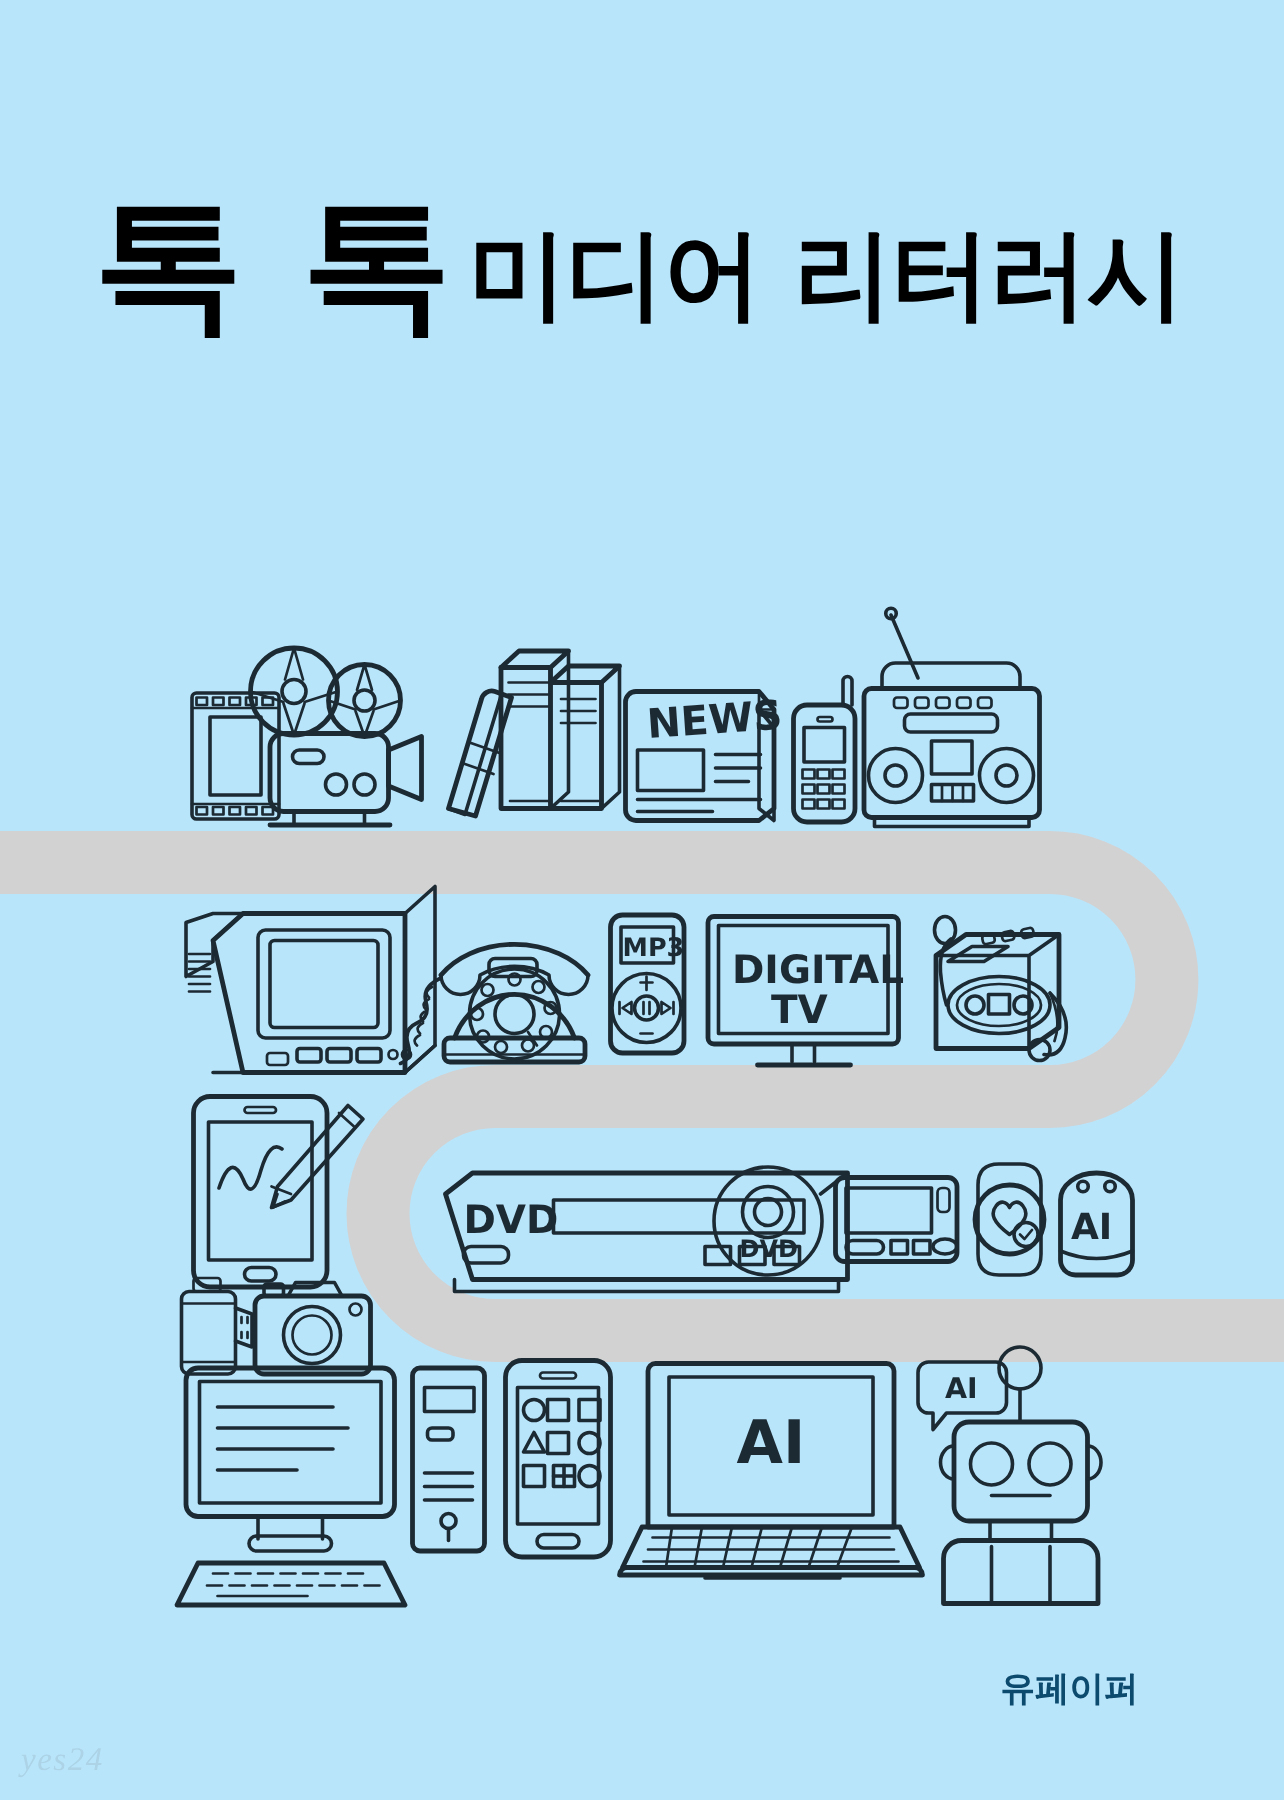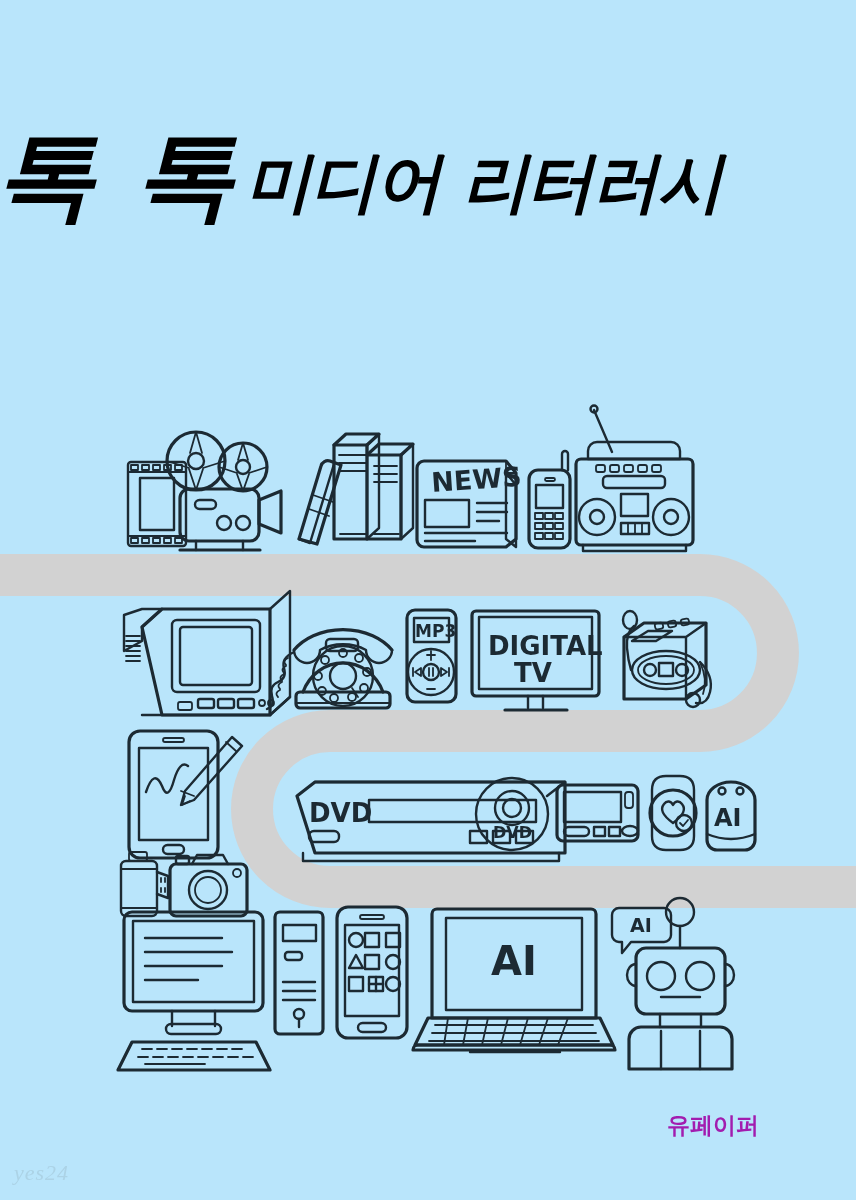--- a/index.html
+++ b/index.html
@@ -15,23 +15,22 @@
     overflow: hidden;
     font-family: "Liberation Sans", sans-serif;
   }
 
   
   #title-block {
     position: absolute;
     left: 0;
     top: 128px;
     width: 856px;
-    text-align: left;
+    text-align: center;
     white-space: nowrap;
-    font-style: italic;
   }
   .title-tok {
     display: inline-block;
     font-family: "DejaVu Sans", sans-serif;
     font-weight: 700;
     font-size: 96px;
     line-height: 1;
     color: #000000;
     letter-spacing: 2px;
     vertical-align: baseline;
@@ -62,21 +61,21 @@
     letter-spacing: 0px;
   }
 
   #publisher {
     position: absolute;
     right: 97px;
     top: 1110px;
     font-family: "DejaVu Sans", sans-serif;
     font-weight: 700;
     font-size: 23px;
-    color: #a21caf;
+    color: #0c4a6e;
   }
 
   #watermark {
     position: absolute;
     left: 14px;
     bottom: 14px;
     font-family: "Liberation Serif", serif;
     font-style: italic;
     font-size: 22px;
     color: rgba(120,140,150,0.20);

